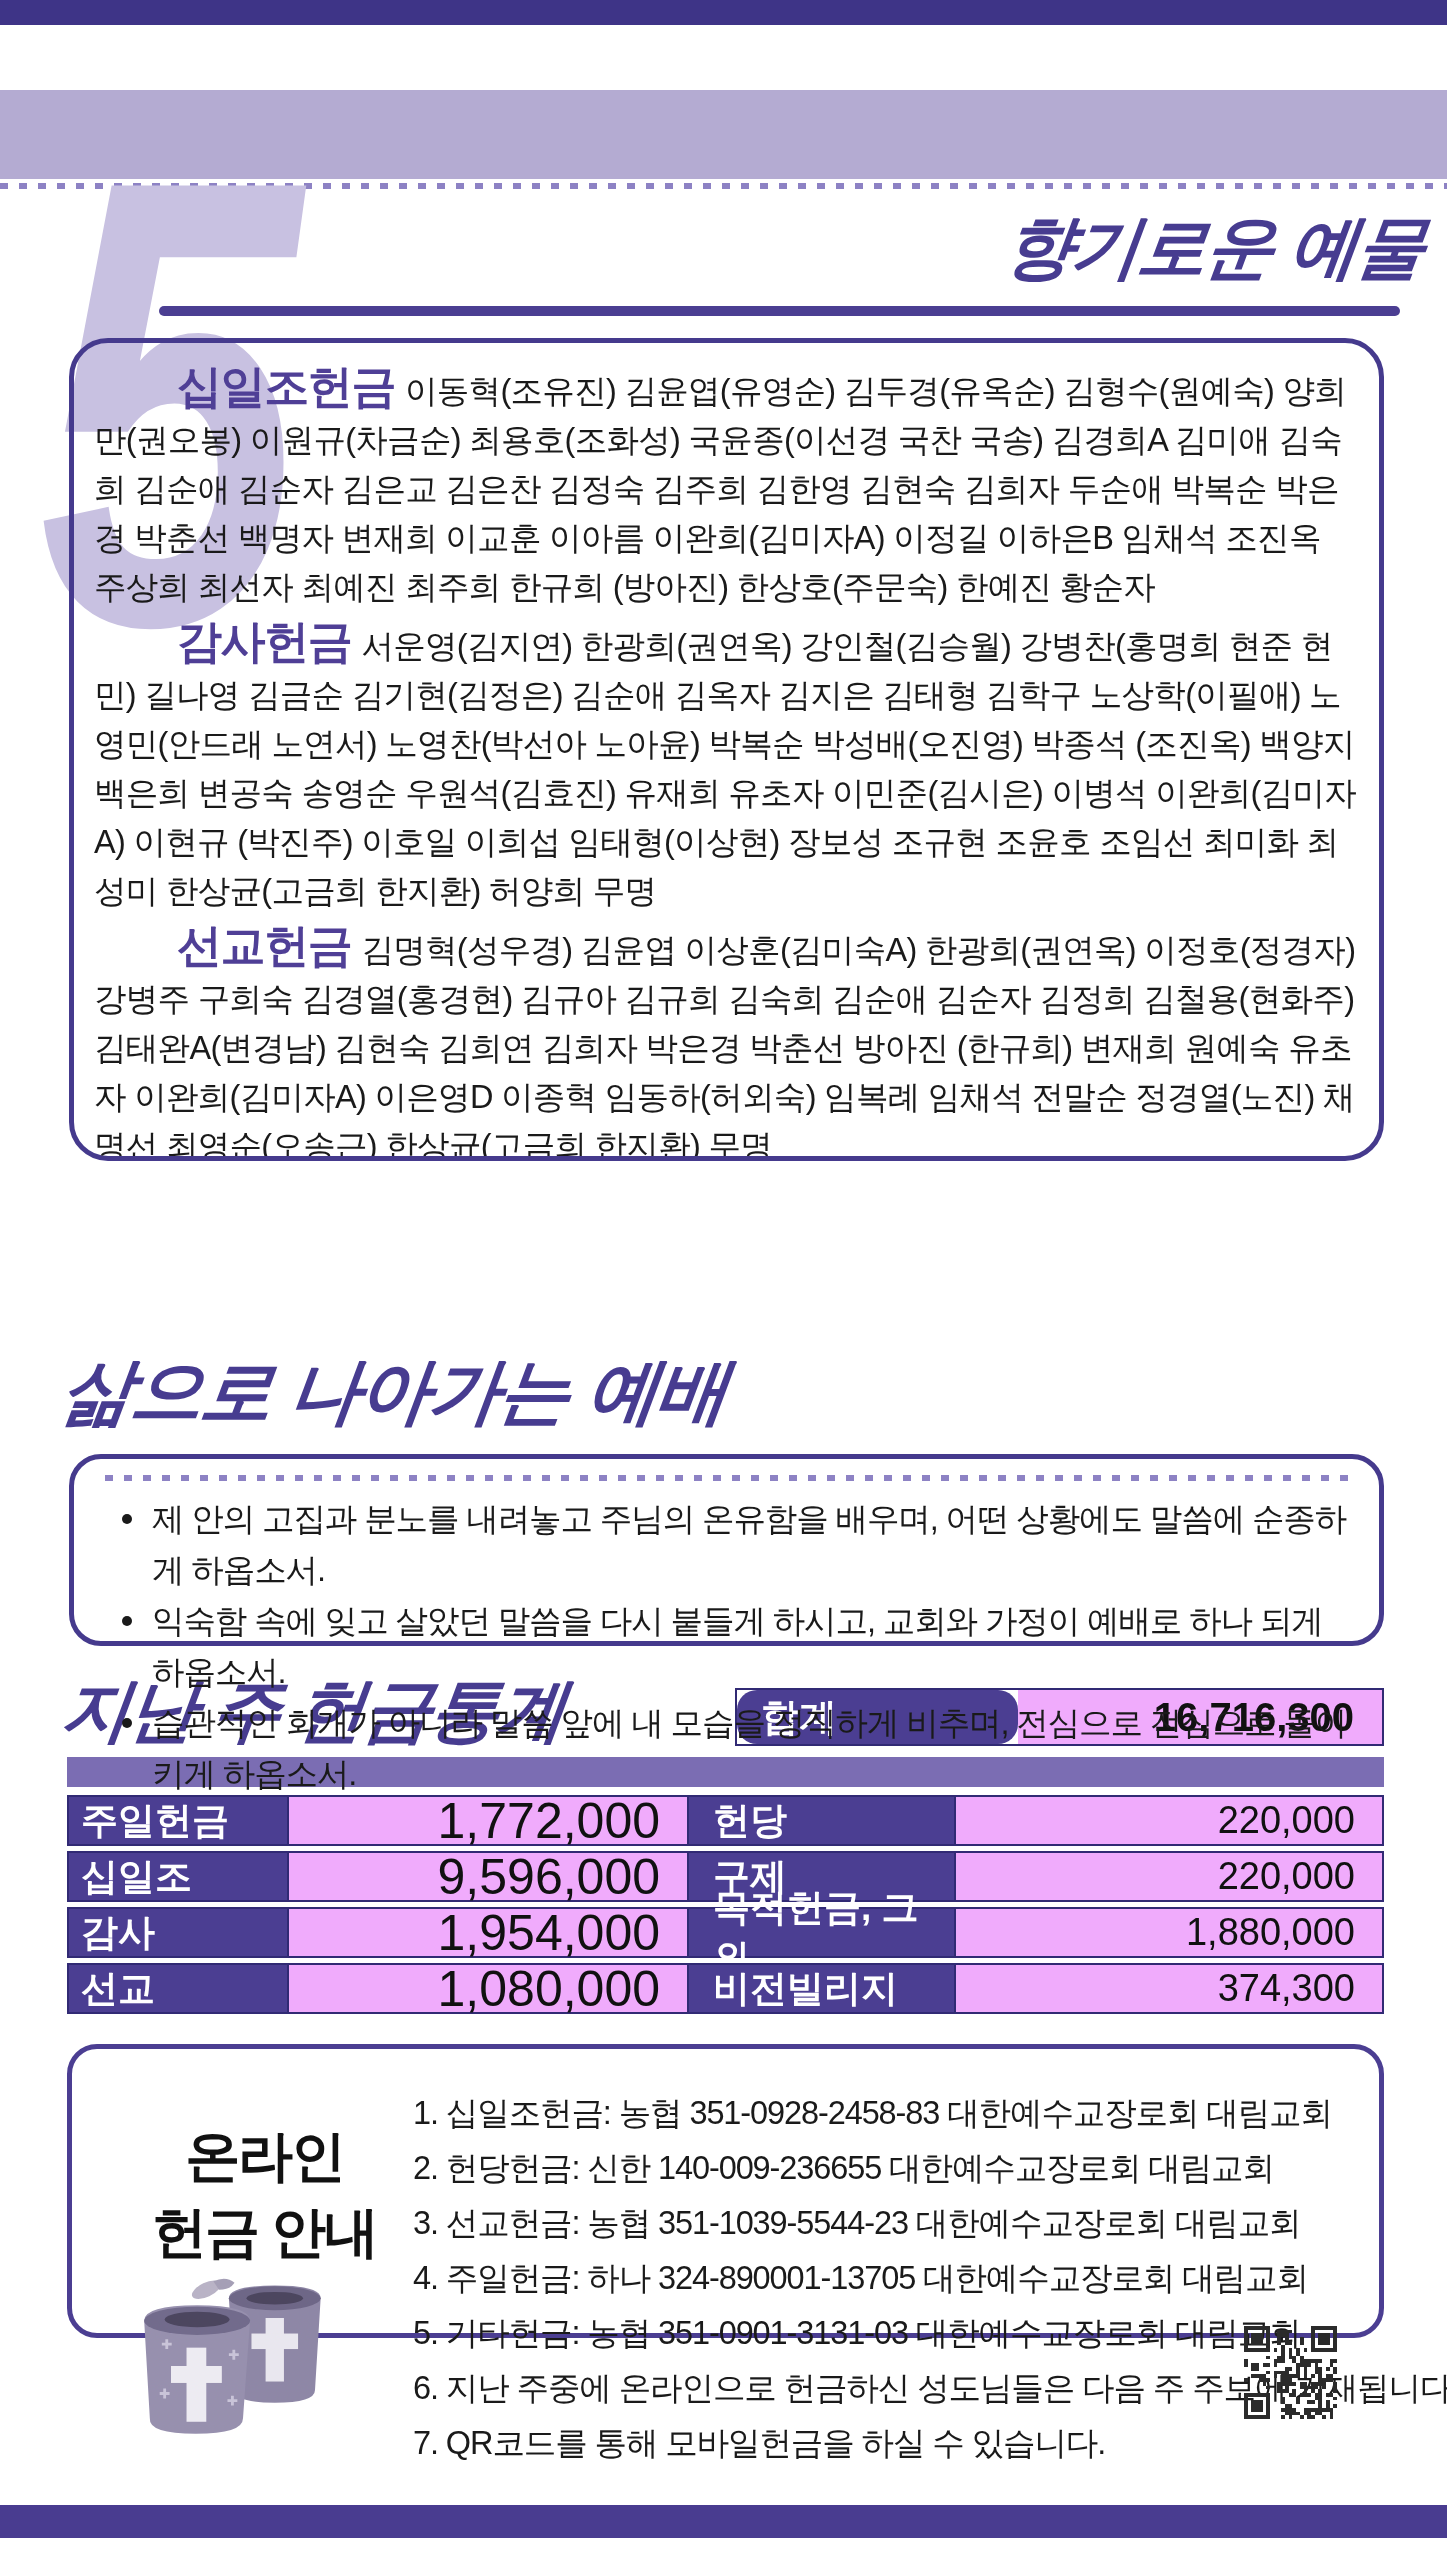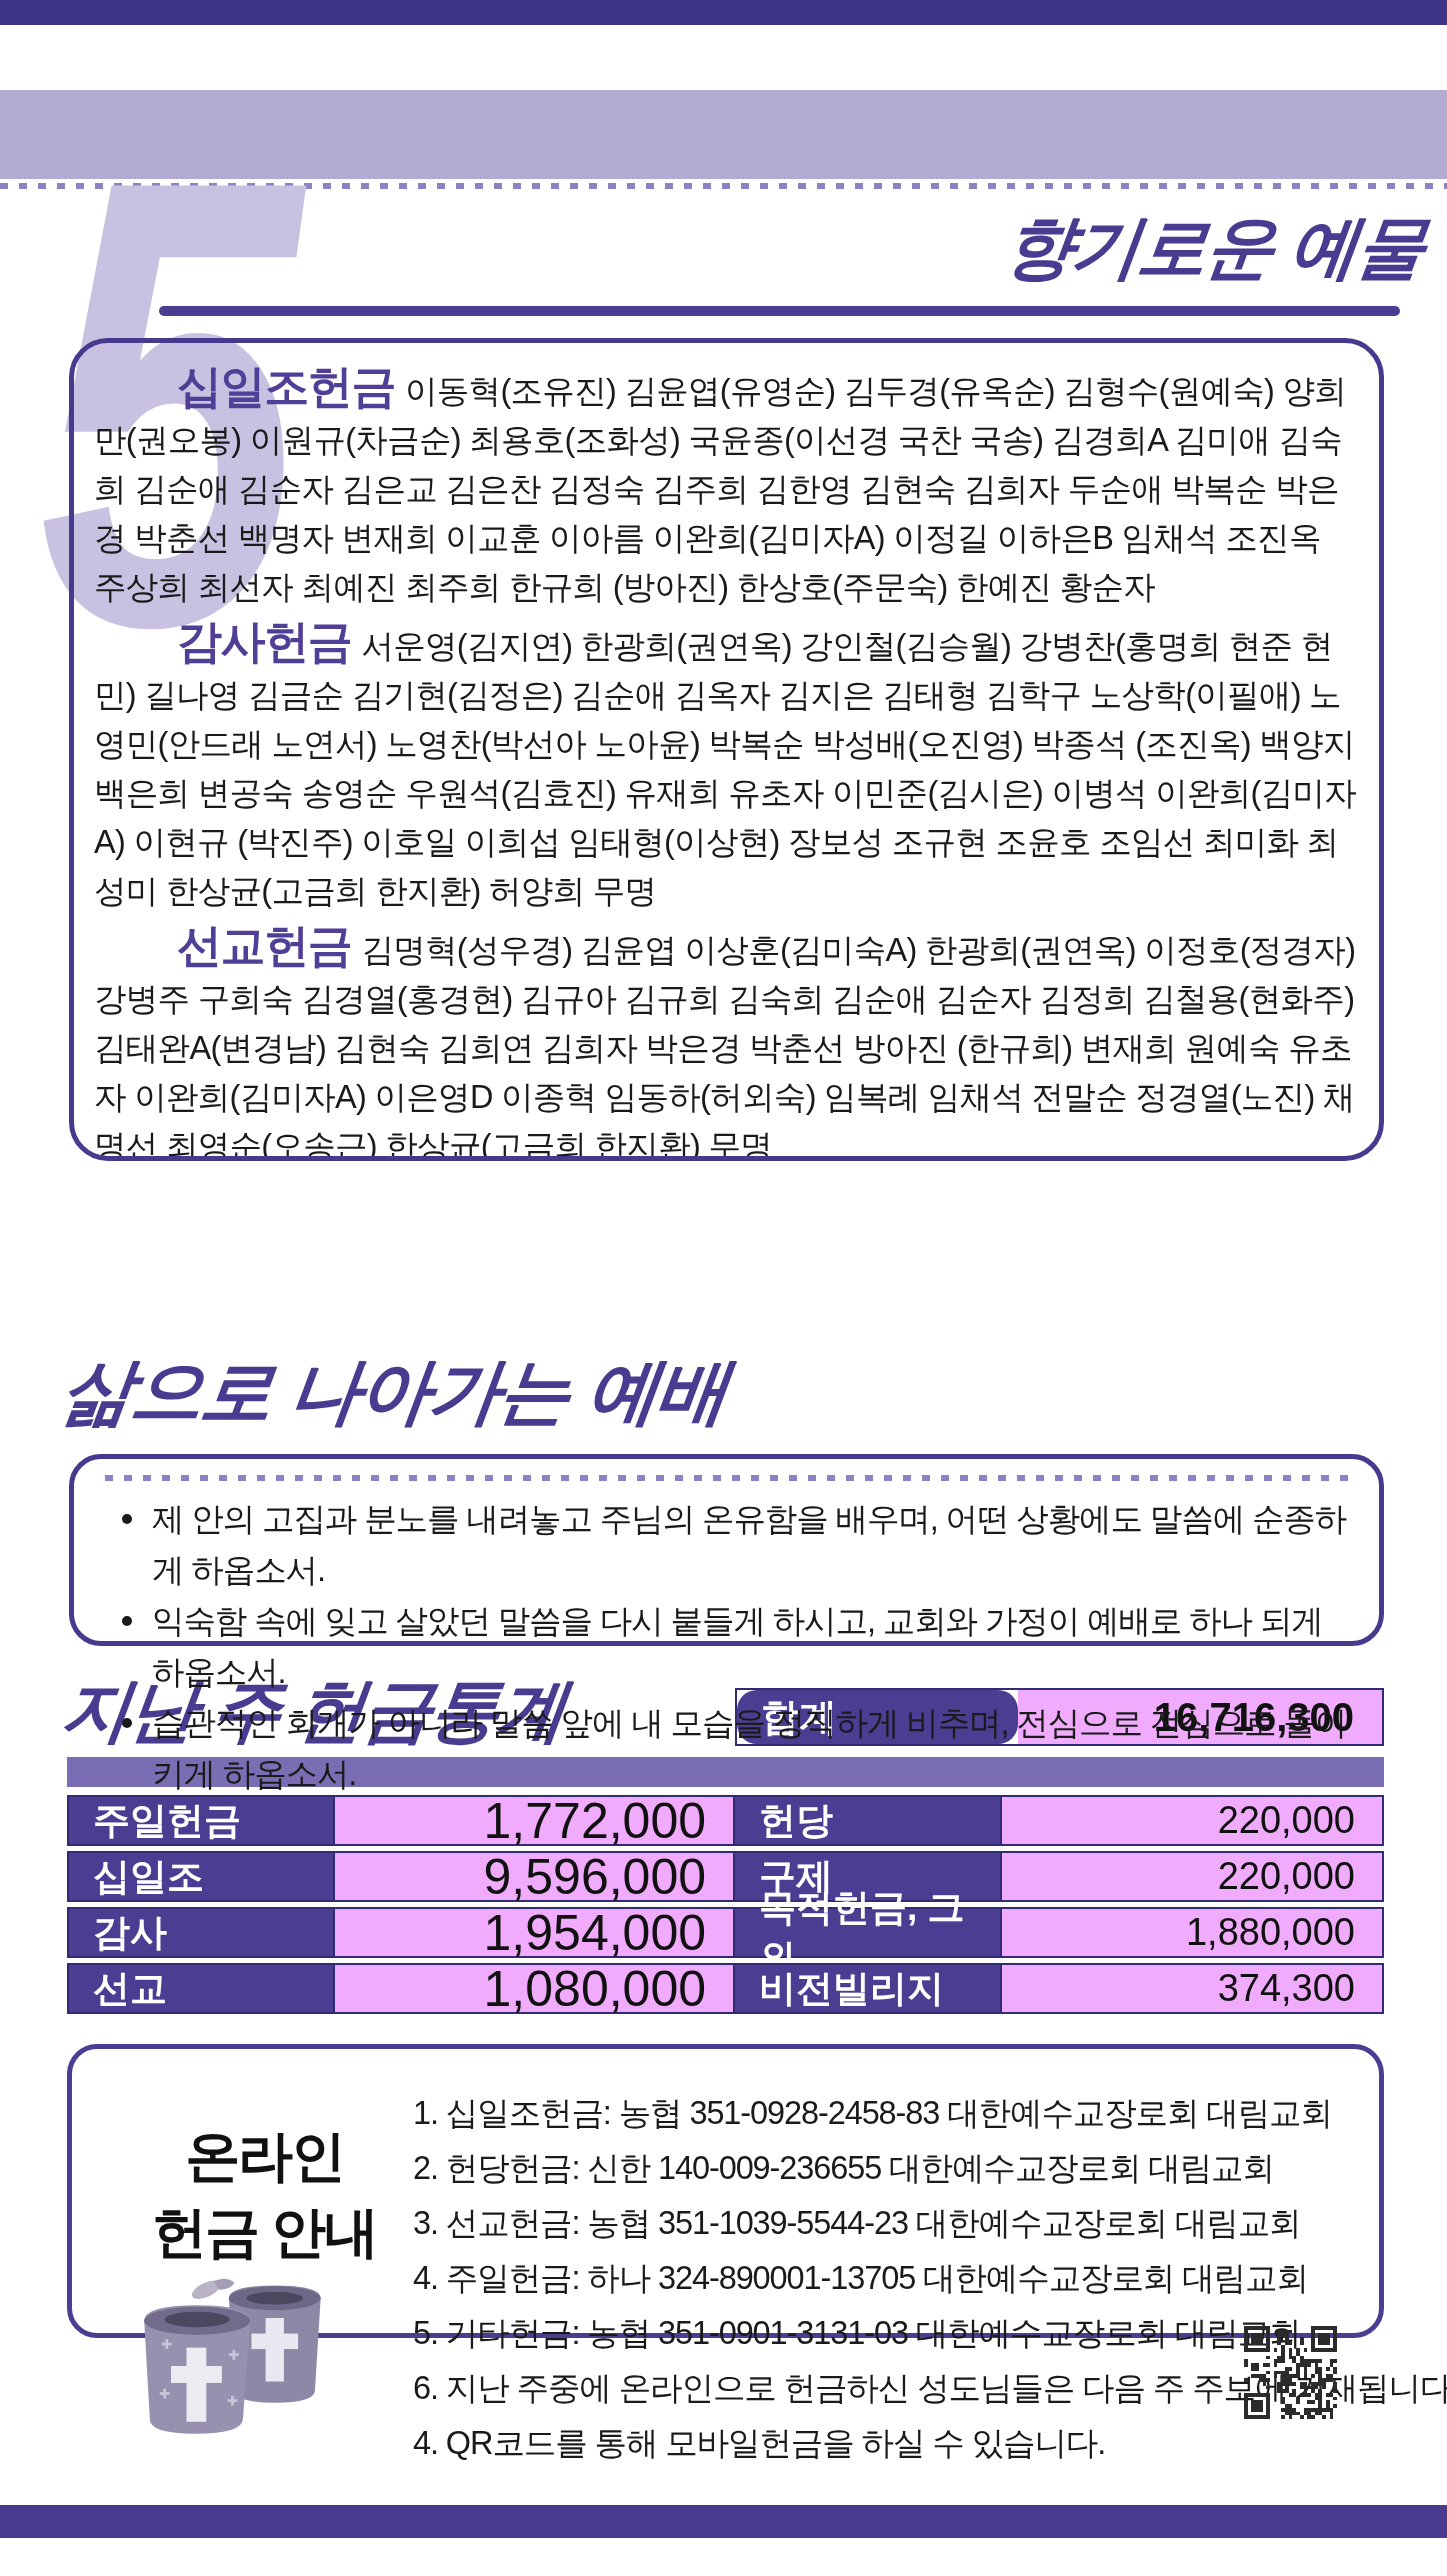--- a/index.html
+++ b/index.html
@@ -49,21 +49,21 @@
   .total-wrap{position:absolute;left:735px;top:1688px;width:649px;height:58px;display:flex;
     border:2.1px solid #312a74;box-sizing:border-box;}
   .cell-label{background:#4b3e92;color:#ffffff;font-weight:bold;display:flex;align-items:center;}
   .cell-value{background:#f0abfc;color:#111111;display:flex;align-items:center;justify-content:flex-end;}
   .total-wrap .cell-label{width:281px;font-size:38px;padding-left:24px;box-sizing:border-box;border-radius:20px;}
   .total-wrap .cell-value{flex:1;font-size:40px;font-weight:bold;padding-right:28px;}
   .mid-band{position:absolute;left:67px;top:1757px;width:1317px;height:30px;background:#7b6db3;}
   #stat-table{position:absolute;left:67px;top:1795px;width:1317px;}
   .stat-row{display:flex;height:51px;margin-bottom:5px;}
   .stat-row .c{box-sizing:border-box;border:2.1px solid #312a74;}
-  .stat-row .l1{width:268px;font-size:37px;padding-left:24px;}
+  .stat-row .l1{width:222px;font-size:37px;padding-left:12px;}
   .stat-row .v1{width:400px;font-size:50px;padding-right:27px;border-left:none;}
   .stat-row .l2{width:267px;font-size:37px;padding-left:24px;border-left:none;}
   .stat-row .v2{flex:1;font-size:38px;padding-right:27px;border-left:none;}
 
   
   #online-box{left:67px;top:2044px;width:1317px;height:294px;border-width:5.7px;border-color:#4b3e92;border-radius:30px;}
   .online-title{
     position:absolute;left:44px;top:69px;width:297px;text-align:center;
     font-size:55px;font-weight:bold;line-height:76px;letter-spacing:-2.1px;color:#111111;
   }
@@ -184,21 +184,21 @@
       <path d="M128 6 q18 -8 30 2 q-6 10 -22 10 Z" fill="#a59fb6"></path>
     </svg>
 
     <div class="online-list">
       <div class="online-item">1. 십일조헌금: 농협 351-0928-2458-83 대한예수교장로회 대림교회</div>
       <div class="online-item">2. 헌당헌금: 신한 140-009-236655 대한예수교장로회 대림교회</div>
       <div class="online-item">3. 선교헌금: 농협 351-1039-5544-23 대한예수교장로회 대림교회</div>
       <div class="online-item">4. 주일헌금: 하나 324-890001-13705 대한예수교장로회 대림교회</div>
       <div class="online-item">5. 기타헌금: 농협 351-0901-3131-03 대한예수교장로회 대림교회</div>
       <div class="online-item">6. 지난 주중에 온라인으로 헌금하신 성도님들은 다음 주 주보에 기재됩니다.</div>
-      <div class="online-item">4. QR코드를 통해 모바일헌금을 하실 수 있습니다.</div>
+      <div class="online-item">7. QR코드를 통해 모바일헌금을 하실 수 있습니다.</div>
     </div>
 
     <svg id="qr-svg" class="qr" viewBox="0 0 25 25" shape-rendering="crispEdges">
         <rect x="0" y="0" width="1" height="1" fill="#2b2b2b"></rect>
         <rect x="1" y="0" width="1" height="1" fill="#2b2b2b"></rect>
         <rect x="2" y="0" width="1" height="1" fill="#2b2b2b"></rect>
         <rect x="3" y="0" width="1" height="1" fill="#2b2b2b"></rect>
         <rect x="4" y="0" width="1" height="1" fill="#2b2b2b"></rect>
         <rect x="5" y="0" width="1" height="1" fill="#2b2b2b"></rect>
         <rect x="6" y="0" width="1" height="1" fill="#2b2b2b"></rect>

